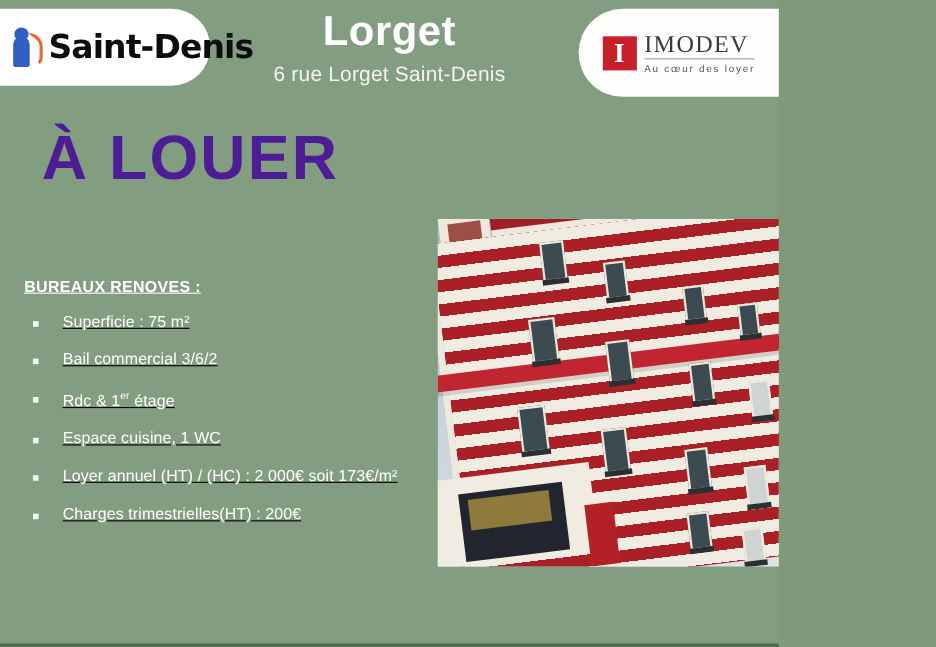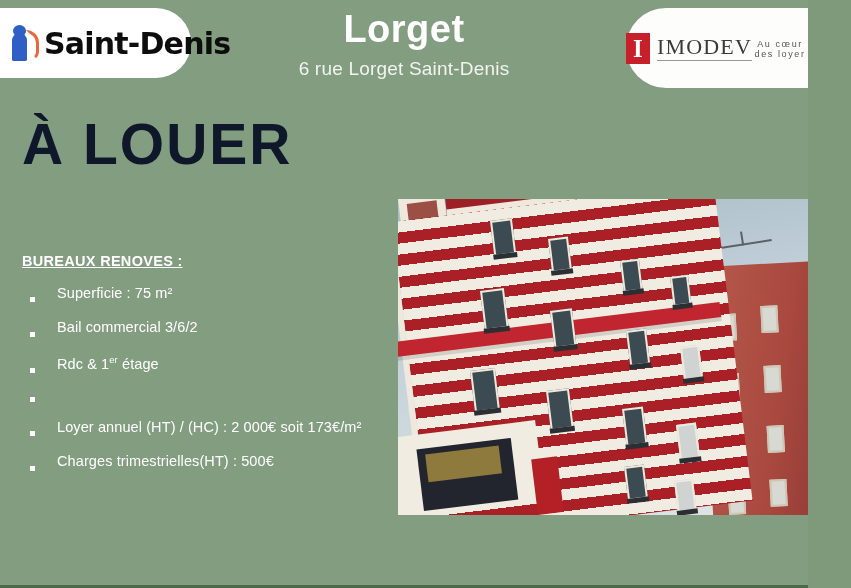--- a/index.html
+++ b/index.html
@@ -7,21 +7,21 @@
   body {
     width: 851px;
     height: 588px;
     overflow: hidden;
     font-family: "Liberation Sans", sans-serif;
     background: #7e9a7b;
   }
 
   .poster {
     position: relative;
-    width: 808px;
+    width: 708px;
     height: 588px;
     background: #839d80;
     border-bottom: 3px solid #4d6b4a;
     overflow: hidden;
   }
 
   
   .sd-panel {
     position: absolute;
     left: -14px;
@@ -101,21 +101,21 @@
     background: #c8202a;
     display: flex;
     align-items: center;
     justify-content: center;
     color: #ffffff;
     font-family: "Liberation Serif", serif;
     font-size: 25px;
     font-weight: bold;
     line-height: 1;
   }
-  .im-txtwrap { display: flex; }
+  .im-txtwrap { display: flex; flex-direction: column; }
   .im-word {
     font-family: "Liberation Serif", serif;
     font-size: 22px;
     letter-spacing: 1.2px;
     color: #3a3a3a;
     line-height: 1;
     padding-bottom: 2px;
     border-bottom: 1px solid #9a9a9a;
   }
   .im-tag {
@@ -147,25 +147,25 @@
     top: 58px;
     text-align: center;
     font-size: 19px;
     color: #f2f4ef;
     letter-spacing: 0.2px;
   }
 
   
   .a-louer {
     position: absolute;
-    left: 22px;
+    left: 38px;
     top: 116px;
     font-size: 57px;
     font-weight: bold;
-    color: #0f172a;
+    color: #4c1d95;
     letter-spacing: 2px;
     line-height: 1;
   }
 
   
   .details {
     position: absolute;
     left: 22px;
     top: 214px;
     width: 390px;
@@ -174,22 +174,23 @@
   .details-title {
     font-size: 14.5px;
     font-weight: bold;
     color: #ffffff;
     text-decoration: underline;
     letter-spacing: 0.3px;
     margin-bottom: 16px;
   }
   .det-row {
     display: flex;
-    align-items: flex-end;
+    align-items: flex-start;
     margin-bottom: 17px;
+    text-decoration: underline;
   }
   .det-bullet {
     flex: 0 0 auto;
     width: 5px;
     height: 5px;
     background: #ffffff;
     margin: 7px 22px 0 8px;
   }
   .det-text {
     font-size: 14.5px;
@@ -403,28 +404,29 @@
     <div class="det-row">
       <span class="det-bullet"></span>
       <span class="det-text">Bail commercial 3/6/2</span>
     </div>
     <div class="det-row">
       <span class="det-bullet"></span>
       <span class="det-text">Rdc &amp; 1<sup>er</sup> étage</span>
     </div>
     <div class="det-row">
       <span class="det-bullet"></span>
+      <span class="det-text">Espace cuisine, 1 WC</span>
     </div>
     <div class="det-row">
       <span class="det-bullet"></span>
       <span class="det-text">Loyer annuel (HT) / (HC) : 2 000€  soit 173€/m²</span>
     </div>
     <div class="det-row">
       <span class="det-bullet"></span>
-      <span class="det-text">Charges trimestrielles(HT) :  500€</span>
+      <span class="det-text">Charges trimestrielles(HT) :  200€</span>
     </div>
   </div>
 
   <div class="photo">
     <div class="sky"></div>
 
     <div class="neighbour">
       <span class="nwin" style="left:16px; top:48px;"></span>
       <span class="nwin" style="left:58px; top:42px;"></span>
       <span class="nwin" style="left:16px; top:108px;"></span>

